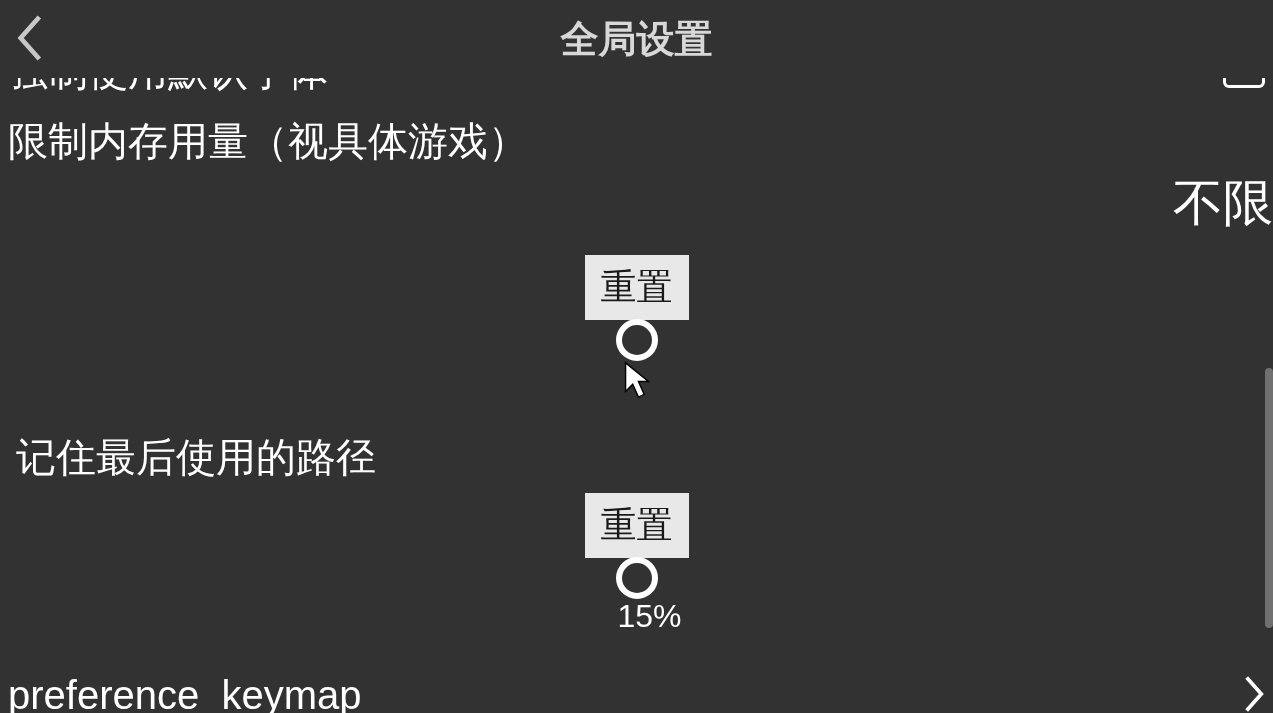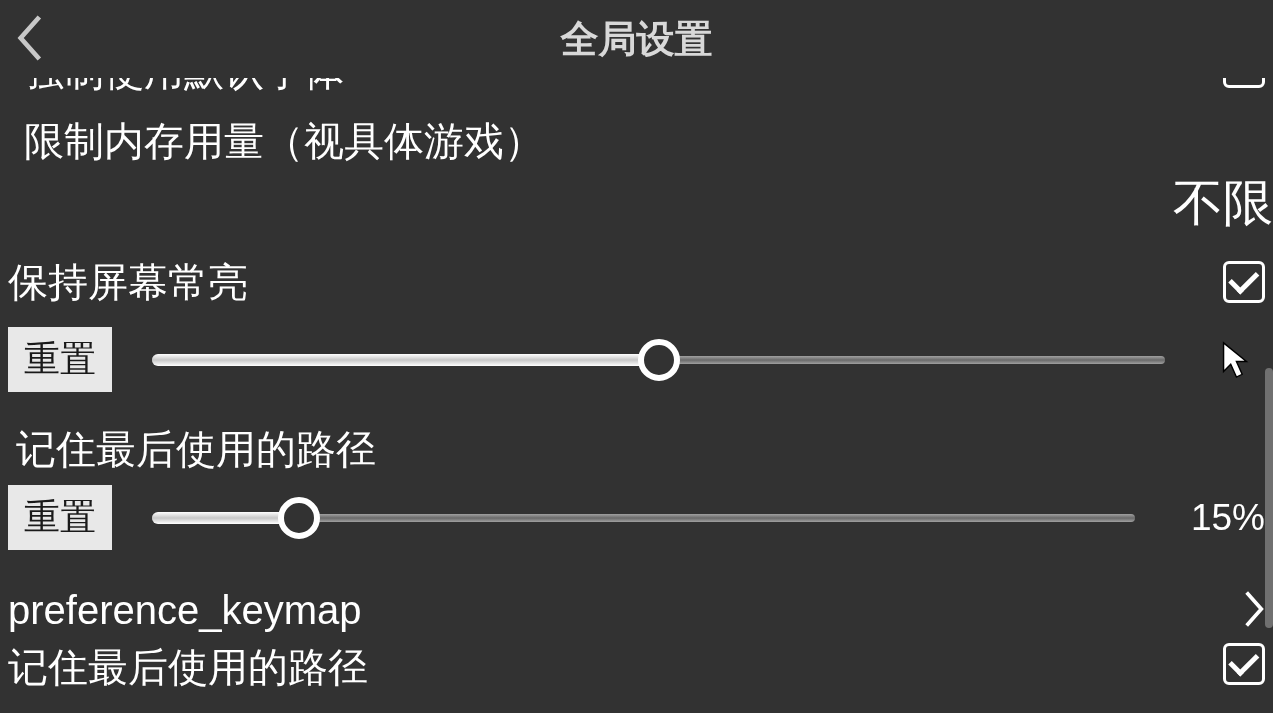--- a/index.html
+++ b/index.html
@@ -32,21 +32,20 @@
   }
   .back-btn svg { width: 28px; height: 48px; stroke: #c8c8c8; stroke-width: 4; fill: none; }
   .title { font-size: 38px; color: #d8d8d8; font-weight: 700; }
   .content {
     position: absolute;
     top: 78px; left: 0; right: 0; bottom: 0;
     overflow: hidden;
   }
   .row {
     padding: 0 8px;
-    margin-left: 16px;
   }
   .row-label {
     font-size: 40px;
     color: #ffffff;
     line-height: 1.35;
   }
   .truncated-row {
     position: relative;
     height: 30px;
     overflow: hidden;
@@ -87,20 +86,21 @@
     margin-top: 18px;
     padding: 0 8px;
   }
   .slider-section { margin-top: 18px; }
   .slider-title { font-size: 40px; padding: 0 10px; }
   .slider-row {
     display: flex; align-items: center;
     padding: 0 8px;
     margin-top: 8px;
     gap: 20px;
+    flex-direction: column;
   }
   .reset-btn {
     background: #e8e8e8;
     color: #1a1a1a;
     font-size: 36px;
     padding: 8px 16px;
     border: none;
     cursor: pointer;
     font-family: inherit;
   }
@@ -135,21 +135,21 @@
     border-radius: 50%;
     background: #323232;
     transform: translate(-50%, -50%);
   }
   .slider-value-icon {
     width: 60px;
     display: flex; align-items: center; justify-content: center;
   }
   .cursor-icon svg { width: 32px; height: 40px; fill: #ffffff; stroke: #000; stroke-width: 1; }
   .slider-value-text {
-    font-size: 37px;
+    font-size: 32px;
     min-width: 90px;
     text-align: right;
   }
   .keymap-row {
     display: flex; align-items: center; justify-content: space-between;
     padding: 0 8px;
     margin-top: 38px;
   }
   .keymap-label { font-size: 40px; }
   .chevron svg { width: 22px; height: 40px; stroke: #ffffff; stroke-width: 4; fill: none; }
@@ -188,24 +188,20 @@
   <div class="row truncated-row">
     <div class="row-label">强制使用默认字体</div>
     <div class="checkbox"></div>
   </div>
 
   <div class="row mem-row">
     <div class="row-label">限制内存用量（视具体游戏）</div>
   </div>
   <div class="mem-value">不限</div>
 
-  <div class="keep-bright">
-    <div class="row-label">保持屏幕常亮</div>
-    <div class="checkbox checked"></div>
-  </div>
 
   <div class="slider-section">
     <div class="slider-row">
       <button class="reset-btn">重置</button>
       <div class="slider-track">
         <div class="track-bg"></div>
         <div class="track-fill" id="fill-cursor" style="width: 50%;"></div>
         <div class="thumb" id="thumb-cursor" style="left: 50%;"></div>
       </div>
       <div class="slider-value-icon cursor-icon">

